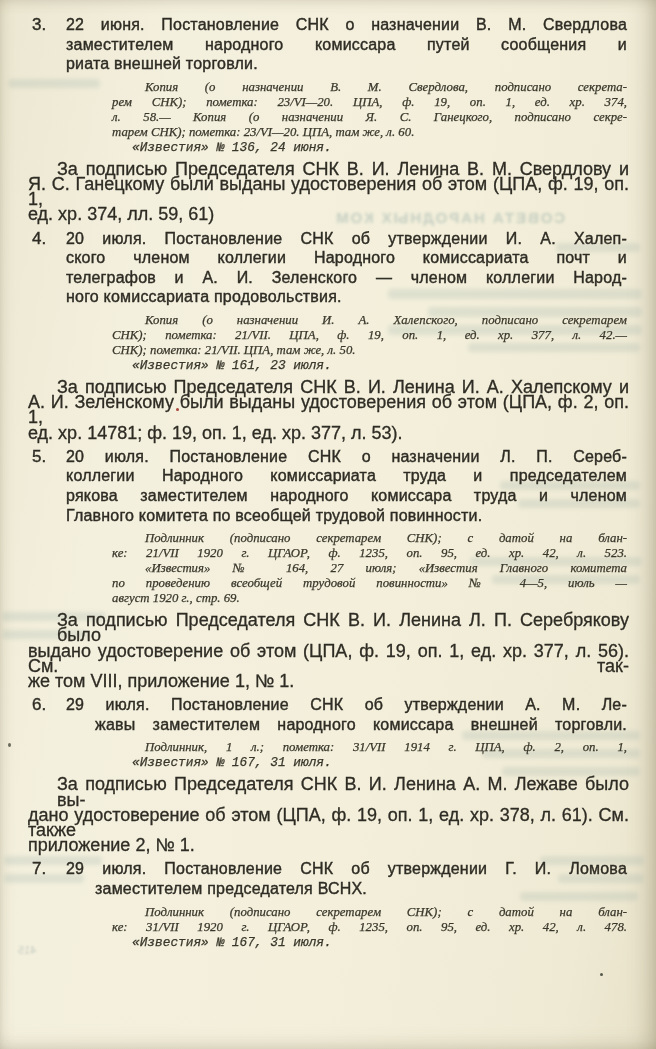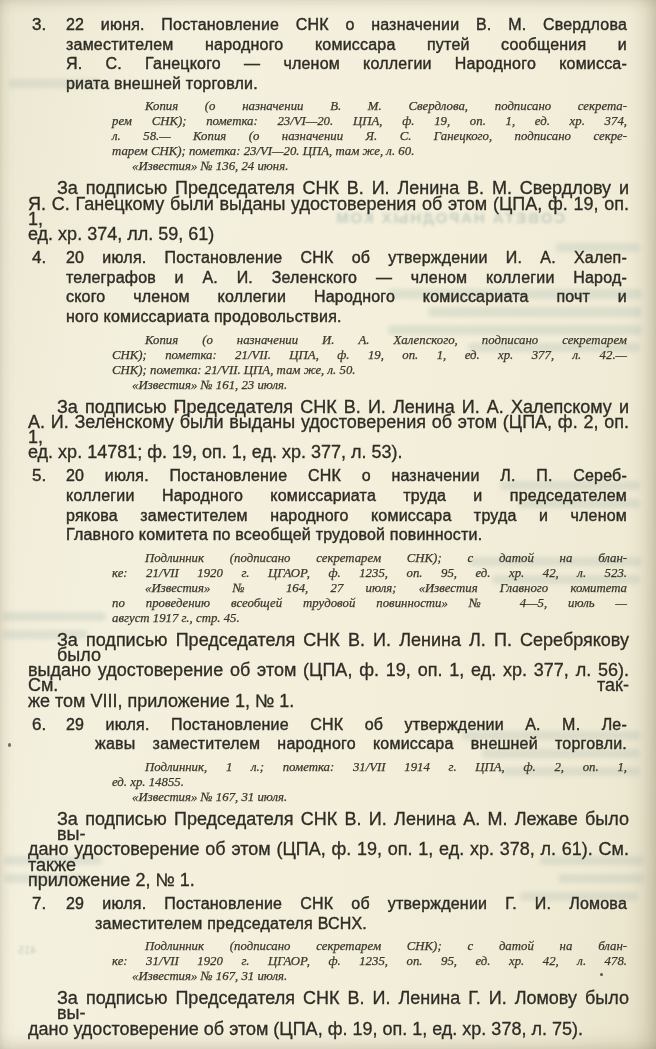--- a/index.html
+++ b/index.html
@@ -25,21 +25,21 @@
   .num{position:absolute;left:-34px;top:0;font-size:17px;line-height:19.6px;-webkit-text-stroke:.4px currentColor;}
   .hl{font-size:16px;line-height:19.6px;text-align:justify;letter-spacing:.2px;
       -webkit-text-stroke:.4px currentColor;}
   .hl.fill{text-align-last:justify;}
   .hl.ind{padding-left:29px;}
   .citation{margin:6px 29px 0 112px;color:#3a382c;}
   .cl{font-family:"Liberation Serif",serif;font-style:italic;font-size:12.8px;line-height:15px;
       text-align:justify;-webkit-text-stroke:.25px currentColor;}
   .cl.fill{text-align-last:justify;}
   .cl.first{padding-left:33px;}
-  .cl.izv{padding-left:20px;}
+  .cl.izv{padding-left:20px;font-family:Liberation Mono, monospace;}
   .note{margin:7px 27px 0 28px;}
   .bl{font-size:18px;line-height:15.2px;text-align:justify;-webkit-text-stroke:.3px currentColor;}
   .bl.fill{text-align-last:justify;}
   .bl.first{padding-left:29px;}
 </style>
 </head>
 <body>
 
 <div class="page">
 
@@ -71,43 +71,42 @@
     <div class="speck" style="left:8px;top:743px;width:3px;height:4px;background:#6a6a5c;"></div>
   </div>
 
   <main class="content">
 
     <section class="entry">
       <div class="heading">
         <span class="num">3.</span>
         <div class="hl fill">22 июня. Постановление СНК о назначении В. М. Свердлова</div>
         <div class="hl fill">заместителем народного комиссара путей сообщения и</div>
-        <div class="hl fill">Я. С. Ганецкого — членом коллегии Народного комисса-</div>
         <div class="hl">риата внешней торговли.</div>
       </div>
       <div class="citation">
         <div class="cl fill first">Копия (о назначении В. М. Свердлова, подписано секрета-</div>
         <div class="cl fill">рем СНК); пометка: 23/VI—20. ЦПА, ф. 19, оп. 1, ед. хр. 374,</div>
         <div class="cl fill">л. 58.— Копия (о назначении Я. С. Ганецкого, подписано секре-</div>
         <div class="cl">тарем СНК); пометка: 23/VI—20. ЦПА, там же, л. 60.</div>
         <div class="cl izv">«Известия» № 136, 24 июня.</div>
       </div>
       <div class="note">
         <div class="bl fill first">За подписью Председателя СНК В. И. Ленина В. М. Свердлову и</div>
         <div class="bl fill">Я. С. Ганецкому были выданы удостоверения об этом (ЦПА, ф. 19, оп. 1,</div>
         <div class="bl">ед. хр. 374, лл. 59, 61)</div>
       </div>
     </section>
 
     <section class="entry">
       <div class="heading">
         <span class="num">4.</span>
         <div class="hl fill">20 июля. Постановление СНК об утверждении И. А. Халеп-</div>
+        <div class="hl fill">ского членом коллегии Народного комиссариата почт и</div>
         <div class="hl fill">телеграфов и А. И. Зеленского — членом коллегии Народ-</div>
-        <div class="hl fill">ского членом коллегии Народного комиссариата почт и</div>
         <div class="hl">ного комиссариата продовольствия.</div>
       </div>
       <div class="citation">
         <div class="cl fill first">Копия (о назначении И. А. Халепского, подписано секретарем</div>
         <div class="cl fill">СНК); пометка: 21/VII. ЦПА, ф. 19, оп. 1, ед. хр. 377, л. 42.—</div>
         <div class="cl">СНК); пометка: 21/VII. ЦПА, там же, л. 50.</div>
         <div class="cl izv">«Известия» № 161, 23 июля.</div>
       </div>
       <div class="note">
         <div class="bl fill first">За подписью Председателя СНК В. И. Ленина И. А. Халепскому и</div>
@@ -122,58 +121,53 @@
         <div class="hl fill">20 июля. Постановление СНК о назначении Л. П. Сереб-</div>
         <div class="hl fill">коллегии Народного комиссариата труда и председателем</div>
         <div class="hl fill">рякова заместителем народного комиссара труда и членом</div>
         <div class="hl">Главного комитета по всеобщей трудовой повинности.</div>
       </div>
       <div class="citation">
         <div class="cl fill first">Подлинник (подписано секретарем СНК); с датой на блан-</div>
         <div class="cl fill">ке: 21/VII 1920 г. ЦГАОР, ф. 1235, оп. 95, ед. хр. 42, л. 523.</div>
         <div class="cl fill first">«Известия» № 164, 27 июля; «Известия Главного комитета</div>
         <div class="cl fill">по проведению всеобщей трудовой повинности» № 4—5, июль —</div>
-        <div class="cl">август 1917 г., стр. 45.</div>
+        <div class="cl">август 1920 г., стр. 69.</div>
       </div>
       <div class="note">
         <div class="bl fill first">За подписью Председателя СНК В. И. Ленина Л. П. Серебрякову было</div>
         <div class="bl fill">выдано удостоверение об этом (ЦПА, ф. 19, оп. 1, ед. хр. 377, л. 56). См. так-</div>
         <div class="bl">же том VIII, приложение 1, № 1.</div>
       </div>
     </section>
 
     <section class="entry">
       <div class="heading">
         <span class="num">6.</span>
         <div class="hl fill">29 июля. Постановление СНК об утверждении А. М. Ле-</div>
         <div class="hl fill ind">жавы заместителем народного комиссара внешней торговли.</div>
       </div>
       <div class="citation">
         <div class="cl fill first">Подлинник, 1 л.; пометка: 31/VII 1914 г. ЦПА, ф. 2, оп. 1,</div>
-        <div class="cl">ед. хр. 14855.</div>
         <div class="cl izv">«Известия» № 167, 31 июля.</div>
       </div>
       <div class="note">
         <div class="bl fill first">За подписью Председателя СНК В. И. Ленина А. М. Лежаве было вы-</div>
         <div class="bl fill">дано удостоверение об этом (ЦПА, ф. 19, оп. 1, ед. хр. 378, л. 61). См. также</div>
         <div class="bl">приложение 2, № 1.</div>
       </div>
     </section>
 
     <section class="entry">
       <div class="heading">
         <span class="num">7.</span>
         <div class="hl fill">29 июля. Постановление СНК об утверждении Г. И. Ломова</div>
         <div class="hl ind">заместителем председателя ВСНХ.</div>
       </div>
       <div class="citation">
         <div class="cl fill first">Подлинник (подписано секретарем СНК); с датой на блан-</div>
         <div class="cl fill">ке: 31/VII 1920 г. ЦГАОР, ф. 1235, оп. 95, ед. хр. 42, л. 478.</div>
         <div class="cl izv">«Известия» № 167, 31 июля.</div>
       </div>
-      <div class="note">
-        <div class="bl fill first">За подписью Председателя СНК В. И. Ленина Г. И. Ломову было вы-</div>
-        <div class="bl">дано удостоверение об этом (ЦПА, ф. 19, оп. 1, ед. хр. 378, л. 75).</div>
-      </div>
     </section>
 
   </main>
 </div>
 
 </body></html>

